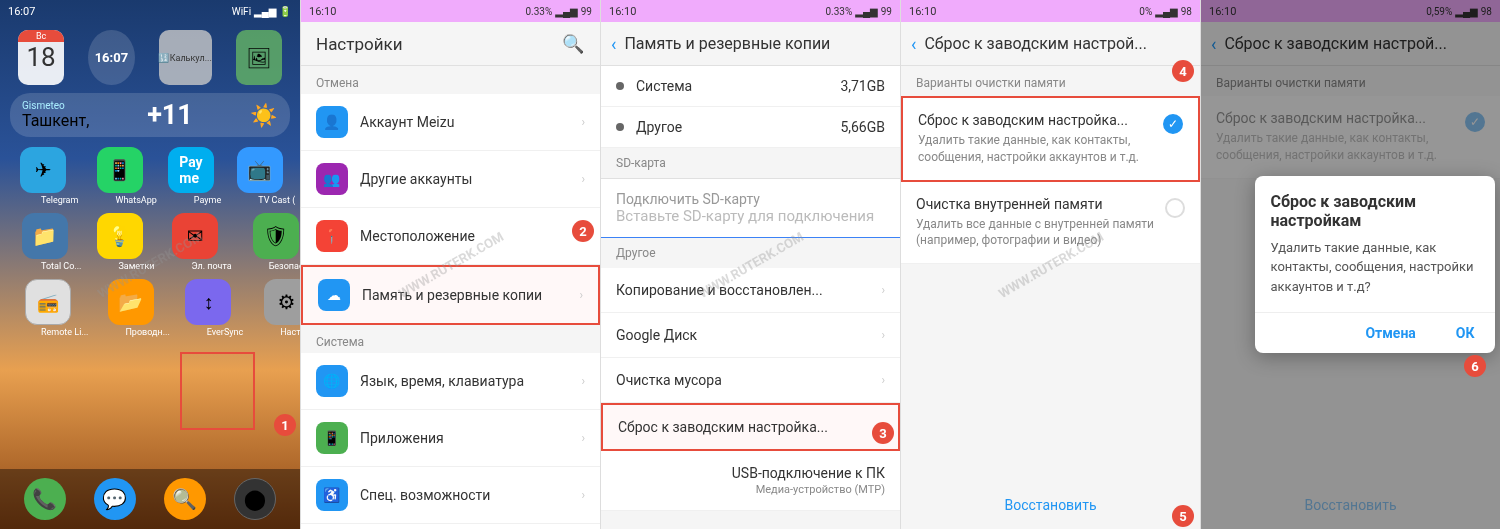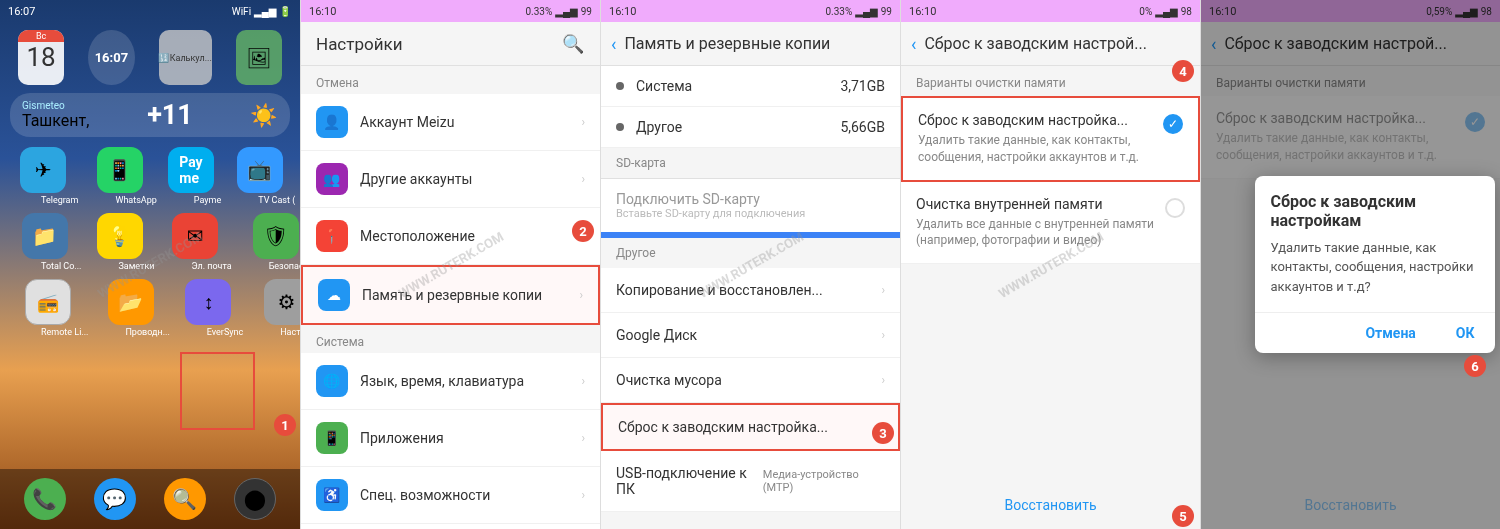--- a/index.html
+++ b/index.html
@@ -344,30 +344,30 @@
       background: #f5f5f5;
       padding: 8px 15px;
       font-size: 12px;
       color: #888;
       border-bottom: 1px solid #e0e0e0;
     }
 
     .sd-card-connect {
       padding: 12px 15px;
       background: #fff;
-      border-bottom: 6px solid #3b82f6;
+      border-bottom: 1px solid #3b82f6;
     }
 
     .sd-connect-title {
       font-size: 14px;
       color: #999;
     }
 
     .sd-connect-sub {
-      font-size: 11px;
+      font-size: 15px;
       color: #bbb;
     }
 
     .other-section {
       background: #f5f5f5;
       padding: 8px 15px;
       font-size: 12px;
       color: #888;
     }
 
@@ -755,21 +755,21 @@
   <div class="menu-item">
     <span>Очистка мусора</span>
     <span class="chevron">›</span>
   </div>
 
   <div class="menu-item" style="border:2px solid #e74c3c;background:#fff8f8">
     <span>Сброс к заводским настройка...</span>
     <span class="chevron">›</span>
   </div>
 
-  <div class="menu-item" style="flex-direction:row;align-items:center;gap:2px">
+  <div class="menu-item" style="flex-direction:column;align-items:flex-end;gap:2px">
     <span>USB-подключение к ПК</span>
     <span style="font-size:11px;color:#888">Медиа-устройство (МТР)</span>
   </div>
 
   <div class="step-number" style="bottom:85px;right:6px">3</div>
   <div class="watermark">WWW.RUTERK.COM</div>
 </div>
 
 <div class="panel panel-4">
   <div class="status-bar dark">

